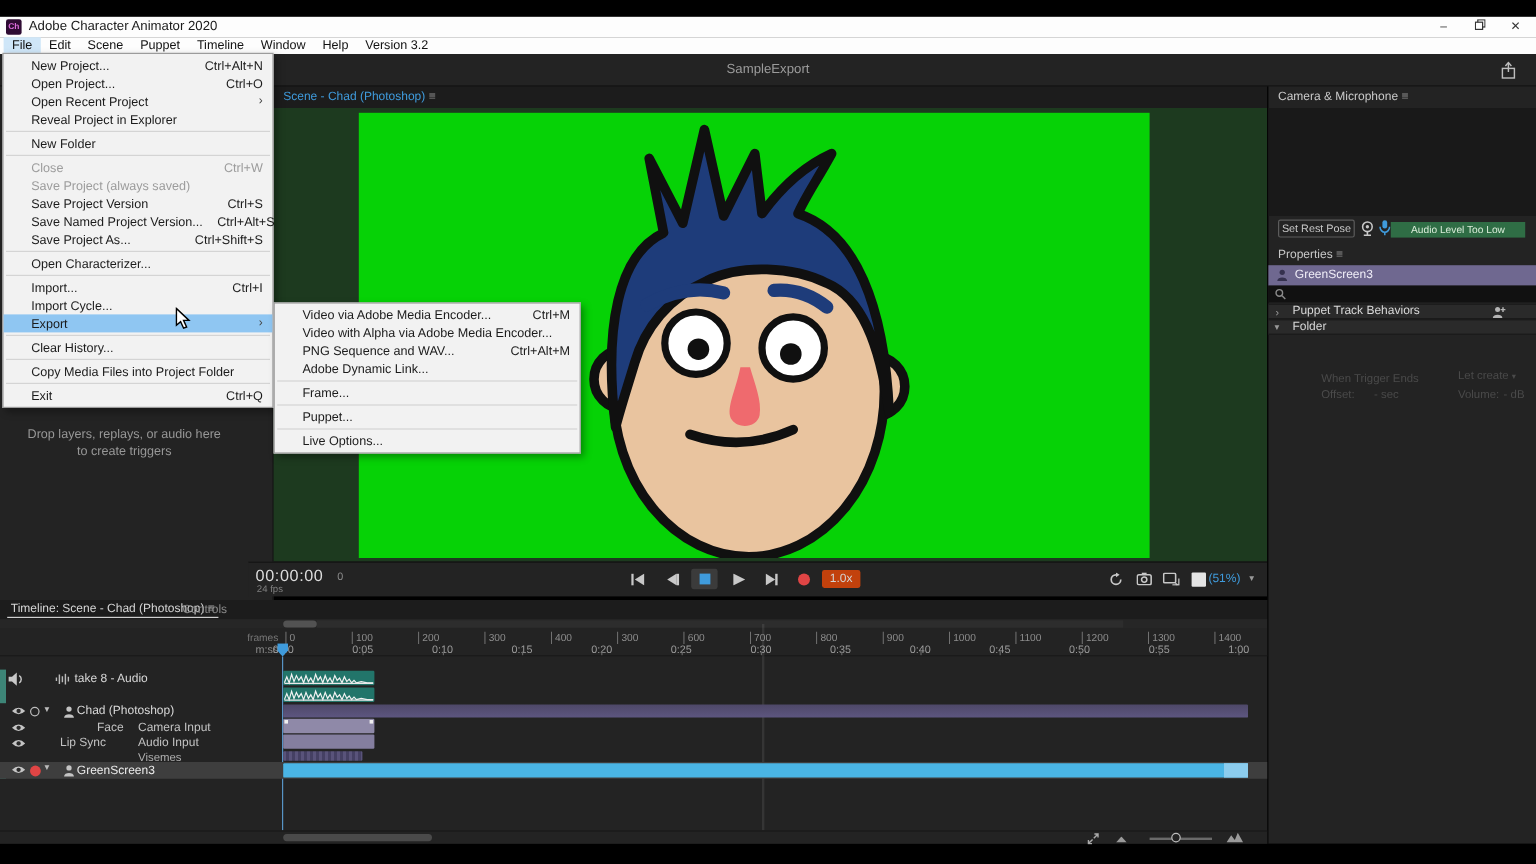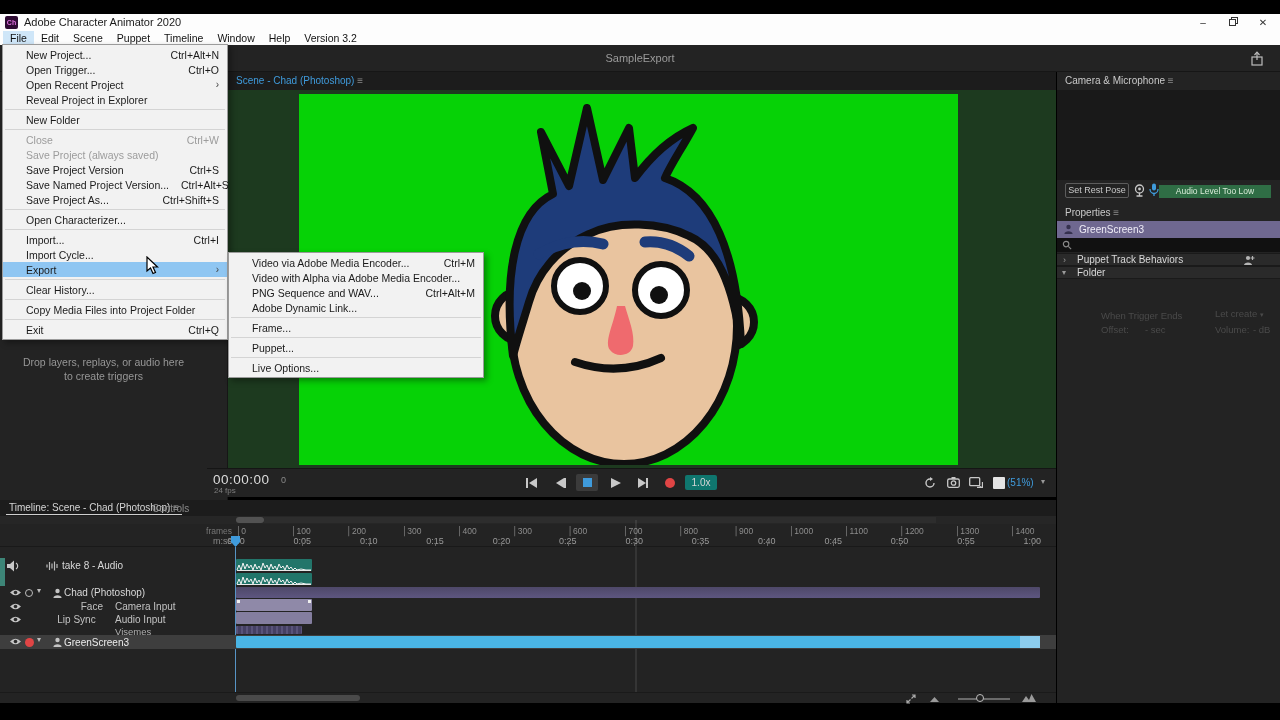--- a/index.html
+++ b/index.html
@@ -25,21 +25,21 @@
 #scene-tabbar{position:absolute;top:72px;left:228px;width:828px;height:18px;background:#1c1c1c}
 #scene-tab{position:absolute;left:8px;top:3px;font-size:10px;color:#3f9bdc}
 #viewer{position:absolute;top:90px;left:228px;width:828px;height:378px;background:#1d3a1f;overflow:hidden}
 #stage{position:absolute;left:71px;top:4px;width:659px;height:371px;background:#06d206}
 
 #playback{position:absolute;top:468px;left:207px;width:849px;height:29px;background:#232323;border-top:1px solid #151515}
 #timecode{position:absolute;left:6px;top:3px;font-size:13.5px;color:#dcdcdc;letter-spacing:.5px}
 #frame-suffix{position:absolute;left:74px;top:6px;font-size:9px;color:#8a8a8a}
 #fps{position:absolute;left:7px;top:17px;font-size:8px;color:#7f7f7f}
 .tbtn{position:absolute;top:5px;width:22px;height:17px;display:flex;align-items:center;justify-content:center}
-#speed-chip{position:absolute;left:478px;top:6px;width:32px;height:15px;background:#0f766e;color:#d5d5d5;font-size:10px;text-align:center;line-height:15px;border-radius:2px}
+#speed-chip{position:absolute;left:478px;top:6px;width:32px;height:15px;background:#c2410c;color:#d5d5d5;font-size:10px;text-align:center;line-height:15px;border-radius:2px}
 #zoom-level{position:absolute;left:800px;top:8px;font-size:10px;color:#3f9bdc}
 
 #right-panel{position:absolute;top:72px;left:1056px;width:224px;height:631px;background:#232323;border-left:1px solid #000}
 .panel-header{font-size:10px;color:#c9c9c9}
 #cam-view{position:absolute;top:18px;left:0;width:224px;height:90px;background:#191919}
 #cam-controls{position:absolute;top:108px;left:0;width:224px;height:23px}
 #rest-pose-btn{position:absolute;left:8px;top:3px;width:64px;height:15px;border:1px solid #5c5c5c;border-radius:2px;color:#c9c9c9;font-size:9px;text-align:center;line-height:13px}
 #audio-badge{position:absolute;left:102px;top:5px;width:112px;height:13px;background:#2f6d45;color:#d9ecd9;font-size:8.5px;text-align:center;line-height:13px}
 #props-selected{position:absolute;top:149px;left:0;width:224px;height:17px;background:#6f6890;color:#f0eef8;font-size:10px}
 #props-search{position:absolute;top:166px;left:0;width:224px;height:14px;background:#111}
@@ -358,21 +358,21 @@
         <path d="M1 4.5 Q6.5 -1 12 4.5 Q6.5 10 1 4.5 Z" fill="#c4c4c4"></path>
         <circle cx="6.5" cy="4.5" r="1.8" fill="#2a2a2a"></circle>
       </svg>
     <span class="sub-label" style="left:58px;top:101px;width:45px;text-align:right">Face</span>
     <span class="sub-label" style="left:115px;top:101px">Camera Input</span>
 
     <svg class="abs" style="left:9px;top:115px" width="13" height="9" viewBox="0 0 13 9">
         <path d="M1 4.5 Q6.5 -1 12 4.5 Q6.5 10 1 4.5 Z" fill="#c4c4c4"></path>
         <circle cx="6.5" cy="4.5" r="1.8" fill="#2a2a2a"></circle>
       </svg>
-    <span class="sub-label" style="left:50px;top:114px;width:53px;text-align:center">Lip Sync</span>
+    <span class="sub-label" style="left:50px;top:114px;width:53px;text-align:left">Lip Sync</span>
     <span class="sub-label" style="left:115px;top:114px">Audio Input</span>
 
     <span class="sub-label" style="left:115px;top:126px;font-size:9.5px;color:#b0b0b0">Visemes</span>
 
     <div id="gs-row"></div>
     <svg class="abs" style="left:9px;top:137px" width="13" height="9" viewBox="0 0 13 9">
         <path d="M1 4.5 Q6.5 -1 12 4.5 Q6.5 10 1 4.5 Z" fill="#c4c4c4"></path>
         <circle cx="6.5" cy="4.5" r="1.8" fill="#2a2a2a"></circle>
       </svg>
     <div class="abs" style="left:25px;top:138px;width:9px;height:9px;border-radius:50%;background:#e04545"></div>
@@ -421,21 +421,21 @@
         </svg>
     </div>
   </div>
 
   <div class="menu" id="file-menu">
       <div class="menu-item">
         <span class="mi-label">New Project...</span>
         <span class="mi-shortcut">Ctrl+Alt+N</span>
       </div>
       <div class="menu-item">
-        <span class="mi-label">Open Trigger...</span>
+        <span class="mi-label">Open Project...</span>
         <span class="mi-shortcut">Ctrl+O</span>
       </div>
       <div class="menu-item">
         <span class="mi-label">Open Recent Project</span>
         <span class="mi-arrow">›</span>
       </div>
       <div class="menu-item">
         <span class="mi-label">Reveal Project in Explorer</span>
       </div>
       <div class="menu-sep"></div>

